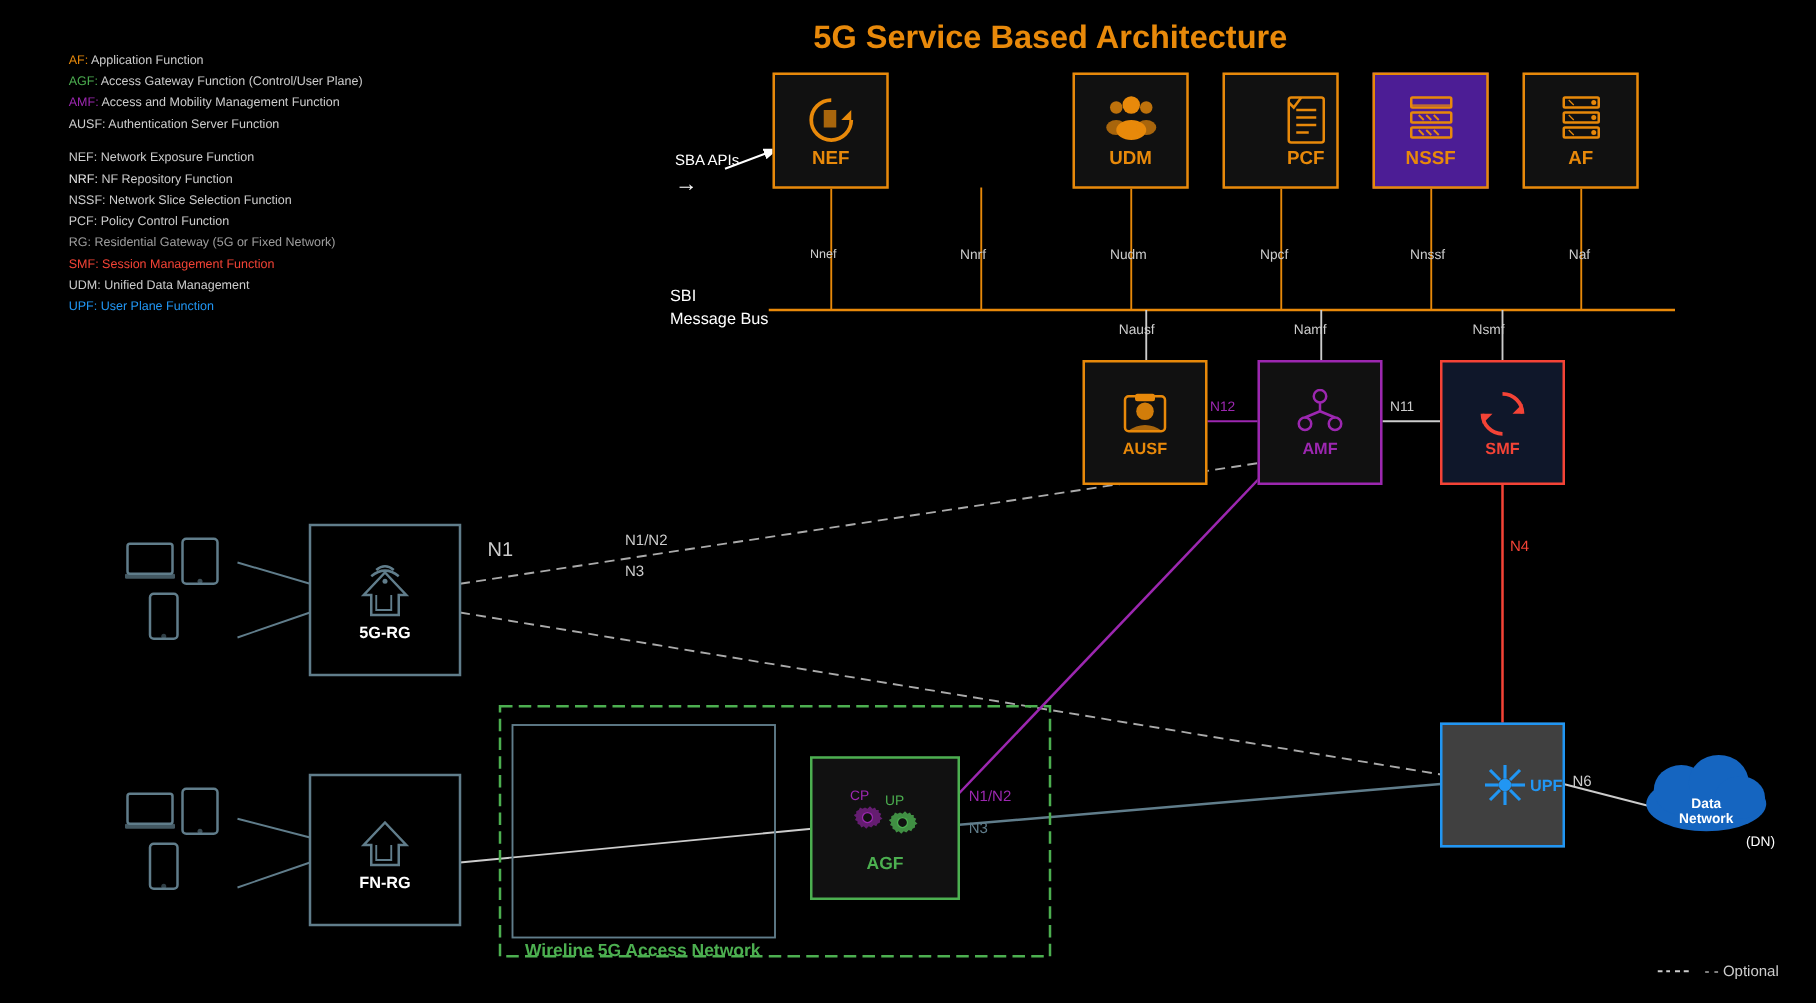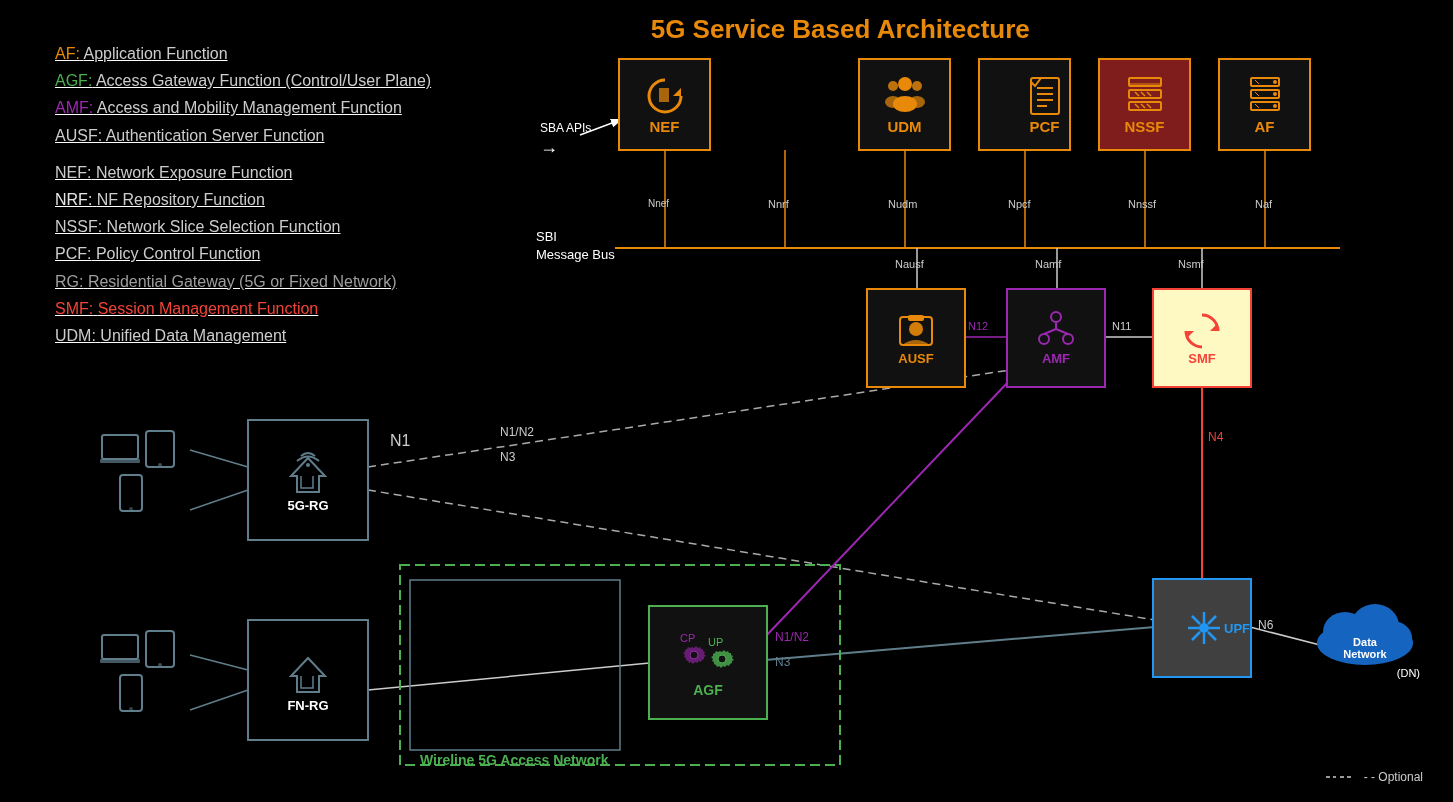--- a/index.html
+++ b/index.html
@@ -26,23 +26,22 @@
       font-size: 26px;
       font-weight: bold;
       color: #e8890a;
       white-space: nowrap;
     }
     
     .legend {
       position: absolute;
       top: 40px;
       left: 55px;
-      font-size: 16px;
+      font-size: 10px;
       line-height: 1.7;
-      text-decoration: underline;
     }
 
     
     svg.lines {
       position: absolute;
       top: 0;
       left: 0;
       width: 1453px;
       height: 802px;
       pointer-events: none;
@@ -122,20 +121,21 @@
     <div><span style="color:#9c27b0">AMF:</span> <span style="color:#ccc">Access and Mobility Management Function</span></div>
     <div><span style="color:#ccc">AUSF:</span> <span style="color:#ccc">Authentication Server Function</span></div>
     <div style="height:10px"></div>
     <div><span style="color:#ccc">NEF:</span> <span style="color:#ccc">Network Exposure Function</span></div>
     <div><span style="color:#e5e5e5">NRF:</span> <span style="color:#ccc">NF Repository Function</span></div>
     <div><span style="color:#ccc">NSSF:</span> <span style="color:#ccc">Network Slice Selection Function</span></div>
     <div><span style="color:#ccc">PCF:</span> <span style="color:#ccc">Policy Control Function</span></div>
     <div><span style="color:#9e9e9e">RG:</span> <span style="color:#9e9e9e">Residential Gateway (5G or Fixed Network)</span></div>
     <div><span style="color:#f44336">SMF:</span> <span style="color:#f44336">Session Management Function</span></div>
     <div><span style="color:#ccc">UDM:</span> <span style="color:#ccc">Unified Data Management</span></div>
+    <div><span style="color:#2196f3">UPF:</span> <span style="color:#2196f3">User Plane Function</span></div>
   </div>
 
   <div style="position:absolute; top:120px; left:540px; font-size:12px; color:#fff; line-height:1.4;">
     <div>SBA
 APIs</div>
     <div style="font-size:18px; color:#fff; margin-top:-2px;">→</div>
   </div>
 
   <div style="position:absolute; top:228px; left:536px; font-size:13px; color:#fff; line-height:1.4;">
     SBI<br>Message Bus
@@ -171,21 +171,21 @@
       <rect x="8" y="4" width="28" height="36" rx="2" fill="none" stroke="#e8890a" stroke-width="2"></rect>
       <line x1="14" y1="14" x2="30" y2="14" stroke="#e8890a" stroke-width="2"></line>
       <line x1="14" y1="20" x2="30" y2="20" stroke="#e8890a" stroke-width="2"></line>
       <line x1="14" y1="26" x2="30" y2="26" stroke="#e8890a" stroke-width="2"></line>
       <line x1="14" y1="32" x2="24" y2="32" stroke="#e8890a" stroke-width="2"></line>
       <polyline points="8,8 12,12 18,4" fill="none" stroke="#e8890a" stroke-width="2"></polyline>
     </svg>
     <div style="font-size:15px; font-weight:bold; color:#e8890a;">PCF</div>
   </div>
 
-  <div style="position:absolute; left:1098px; top:58px; width:93px; height:93px; border:2px solid #e8890a; display:flex; flex-direction:column; align-items:center; justify-content:center; background:#7f1d1d;">
+  <div style="position:absolute; left:1098px; top:58px; width:93px; height:93px; border:2px solid #e8890a; display:flex; flex-direction:column; align-items:center; justify-content:center; background:#4c1d95;">
     <svg width="44" height="44" viewBox="0 0 44 44">
 
       <rect x="6" y="4" width="32" height="8" rx="1" fill="none" stroke="#e8890a" stroke-width="2"></rect>
       <line x1="10" y1="8" x2="10" y2="8" stroke="#e8890a" stroke-width="2"></line>
       <line x1="6" y1="10" x2="38" y2="10" stroke="#e8890a" stroke-width="1"></line>
       <rect x="6" y="16" width="32" height="8" rx="1" fill="none" stroke="#e8890a" stroke-width="2"></rect>
       <rect x="6" y="28" width="32" height="8" rx="1" fill="none" stroke="#e8890a" stroke-width="2"></rect>
 
       <line x1="12" y1="18" x2="16" y2="22" stroke="#e8890a" stroke-width="1.5"></line>
       <line x1="18" y1="18" x2="22" y2="22" stroke="#e8890a" stroke-width="1.5"></line>
@@ -245,21 +245,21 @@
       <circle cx="32" cy="28" r="5" fill="none" stroke="#9c27b0" stroke-width="2"></circle>
       <line x1="20" y1="11" x2="20" y2="18" stroke="#9c27b0" stroke-width="2"></line>
       <line x1="20" y1="18" x2="8" y2="23" stroke="#9c27b0" stroke-width="2"></line>
       <line x1="20" y1="18" x2="32" y2="23" stroke="#9c27b0" stroke-width="2"></line>
     </svg>
     <div style="font-size:13px; font-weight:bold; color:#9c27b0;">AMF</div>
   </div>
 
   <div style="position:absolute; top:320px; left:1112px; font-size:11px; color:#ccc;">N11</div>
 
-  <div style="position:absolute; left:1152px; top:288px; width:100px; height:100px; border:2px solid #f44336; display:flex; flex-direction:column; align-items:center; justify-content:center; background:#fef9c3;">
+  <div style="position:absolute; left:1152px; top:288px; width:100px; height:100px; border:2px solid #f44336; display:flex; flex-direction:column; align-items:center; justify-content:center; background:#0f172a;">
     <svg width="40" height="40" viewBox="0 0 40 40">
 
       <path d="M20 4 A16 16 0 0 1 36 20" fill="none" stroke="#f44336" stroke-width="3"></path>
       <path d="M20 36 A16 16 0 0 1 4 20" fill="none" stroke="#f44336" stroke-width="3"></path>
       <polygon points="36,12 36,20 28,20" fill="#f44336"></polygon>
       <polygon points="4,28 4,20 12,20" fill="#f44336"></polygon>
     </svg>
     <div style="font-size:13px; font-weight:bold; color:#f44336;">SMF</div>
   </div>
 

